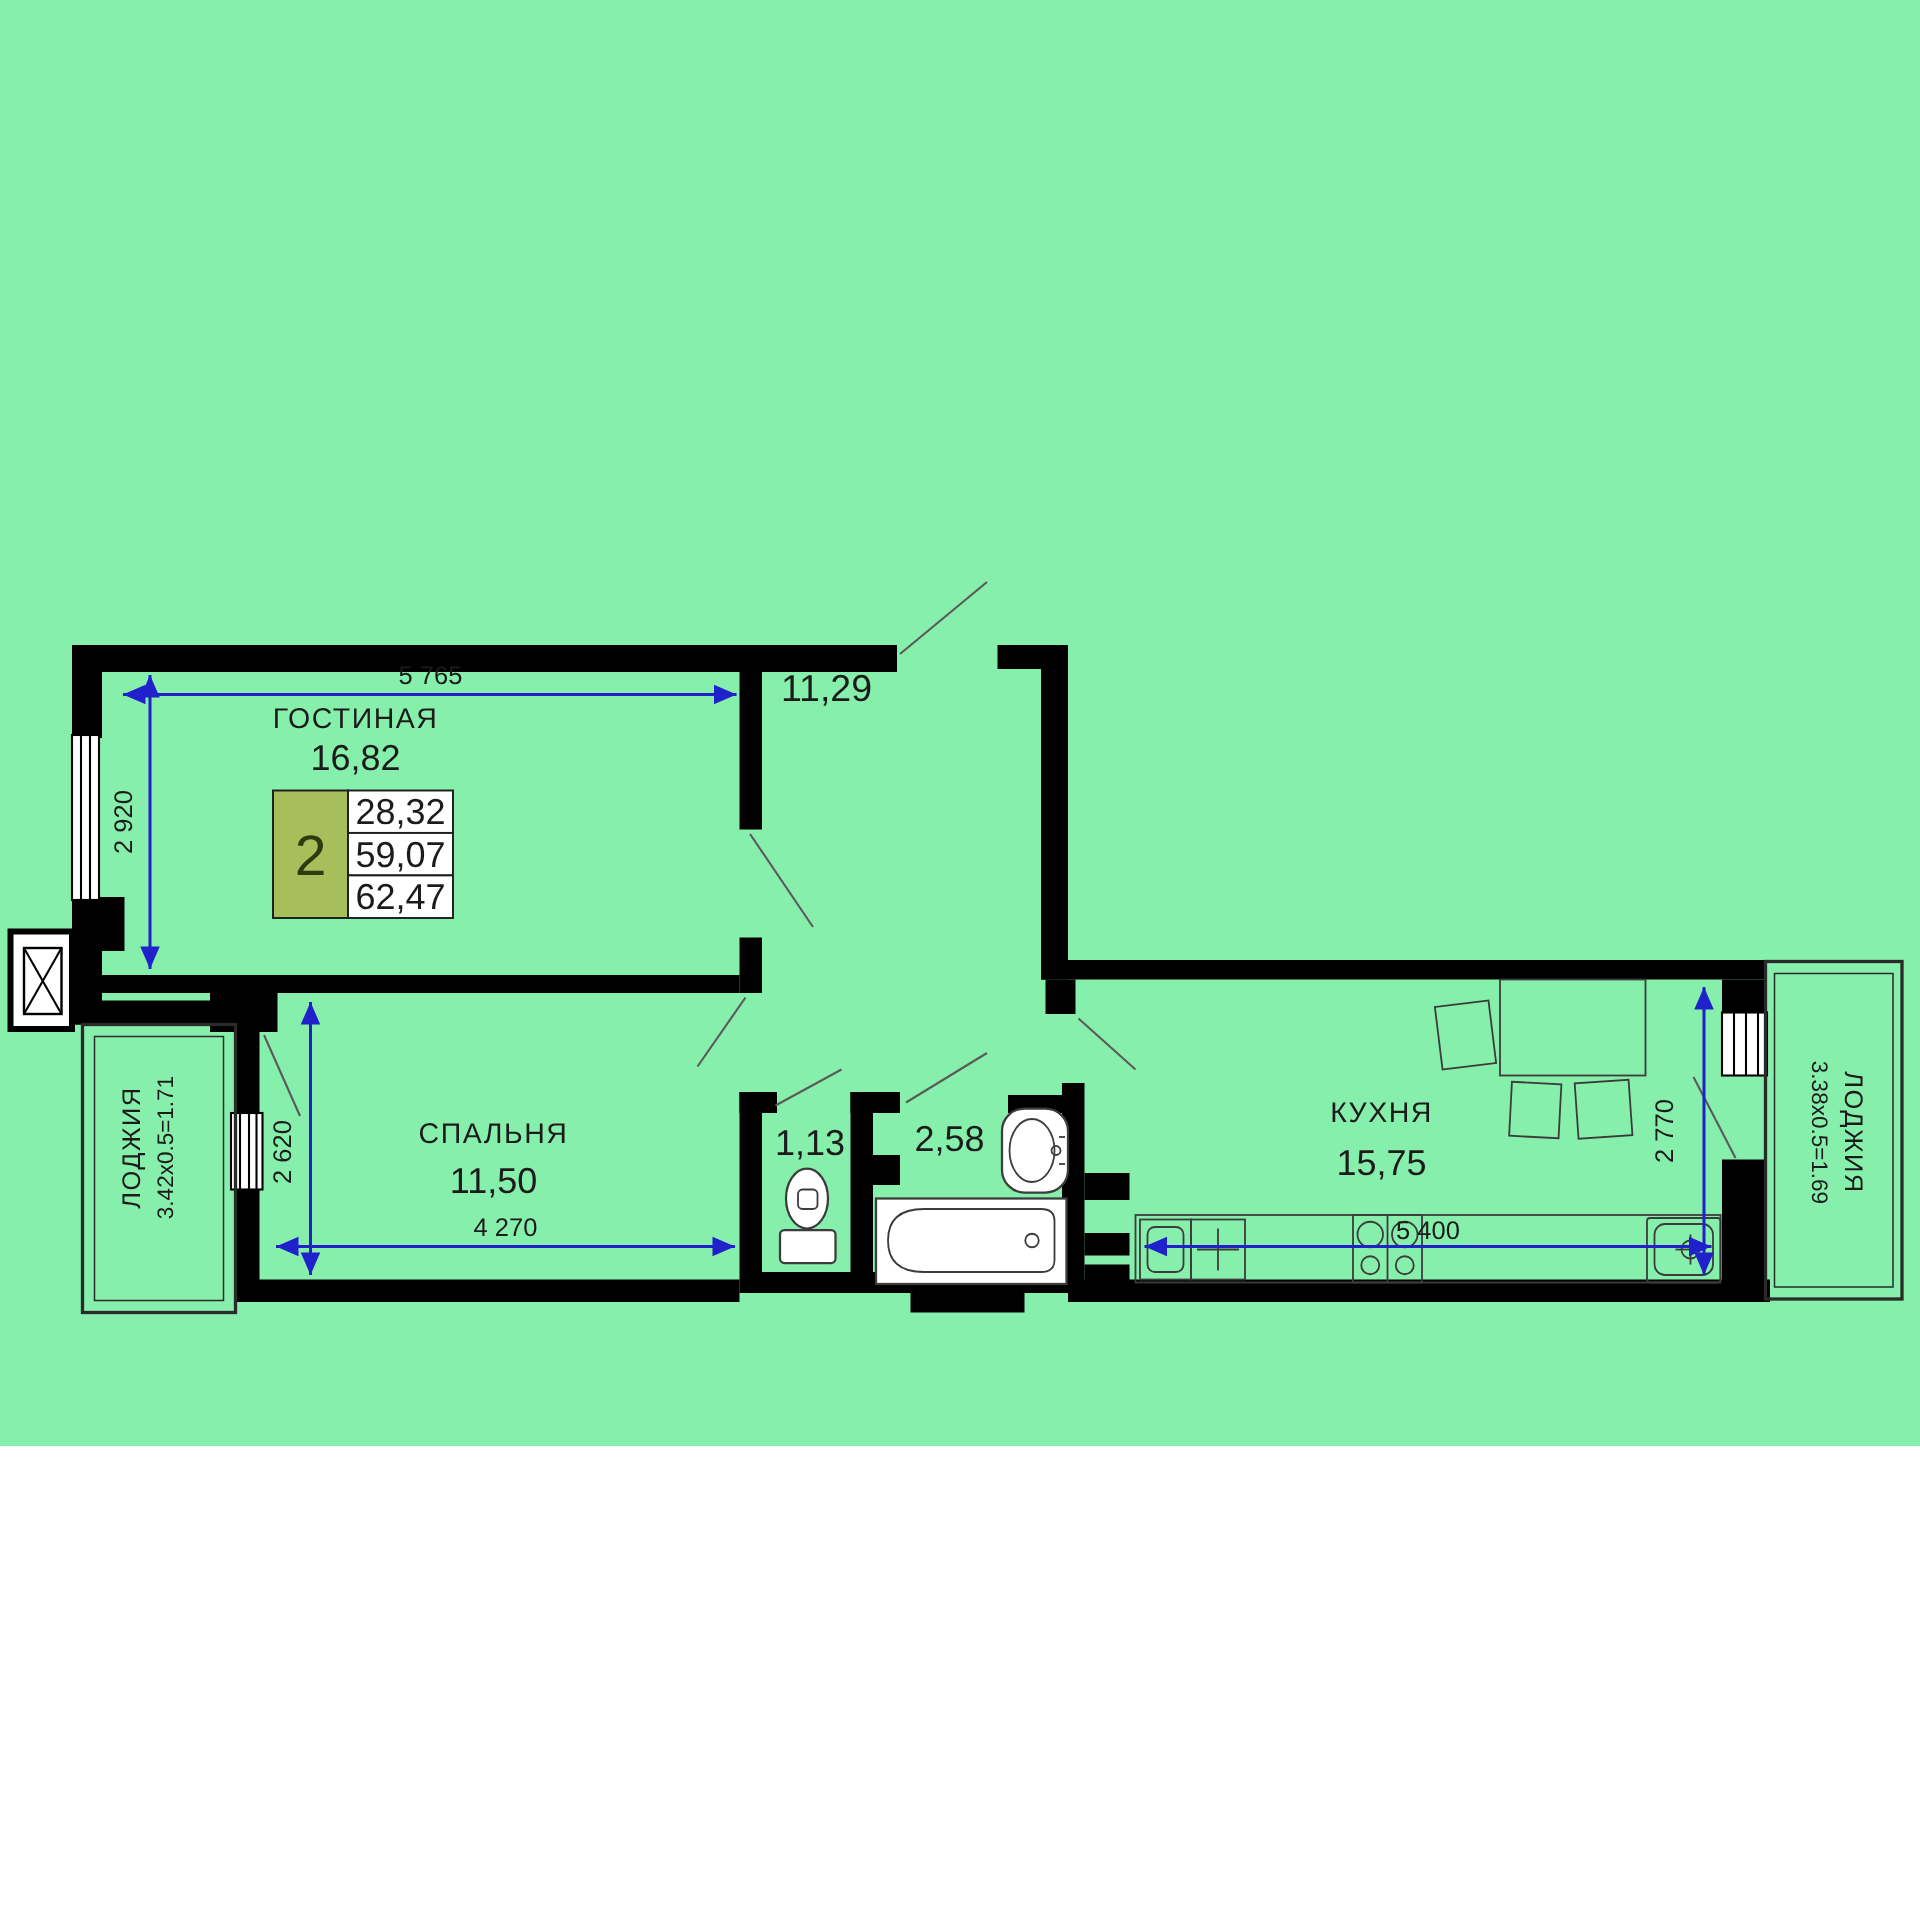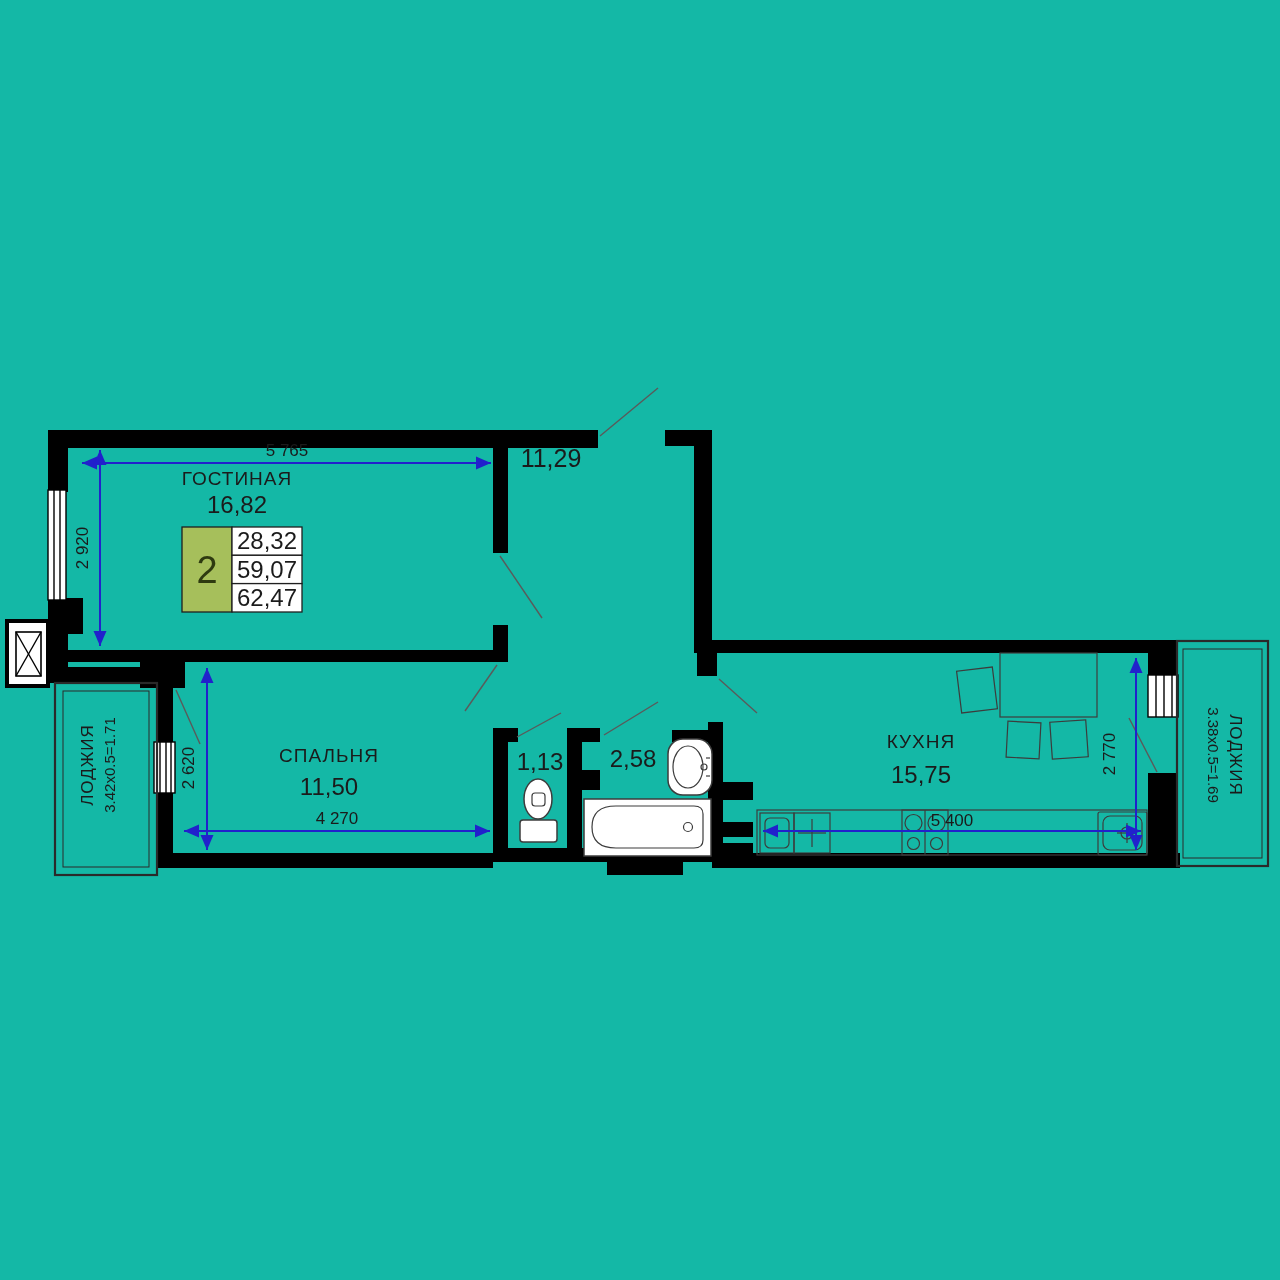--- a/index.html
+++ b/index.html
@@ -1,16 +1,16 @@
 <!DOCTYPE html>
 <html><head>
 <meta charset="utf-8">
 <style>
   html,body{margin:0;padding:0;background:#ffffff;}
-  #canvas{position:relative;width:1280px;height:1280px;background:#14b8a6;overflow:hidden;}
+  #canvas{position:relative;width:1280px;height:964px;background:#86efac;overflow:hidden;}
   svg{position:absolute;left:0;top:0;}
   .wall{fill:#000000;stroke:none;}
   .win{fill:#ffffff;stroke:#000000;stroke-width:1.4;}
   .winline{stroke:#000000;stroke-width:1.4;fill:none;}
   .door{stroke:#5a5a5a;stroke-width:1.4;fill:none;}
   .fix{fill:#ffffff;stroke:#3c3c3c;stroke-width:1.5;}
   .fixthin{fill:none;stroke:#3c3c3c;stroke-width:1.2;}
   .loggia-outer{fill:none;stroke:#2a2a2a;stroke-width:2.2;}
   .loggia-inner{fill:none;stroke:#2a2a2a;stroke-width:1;}
   .dimline{stroke:#2121cc;stroke-width:2;fill:none;}

